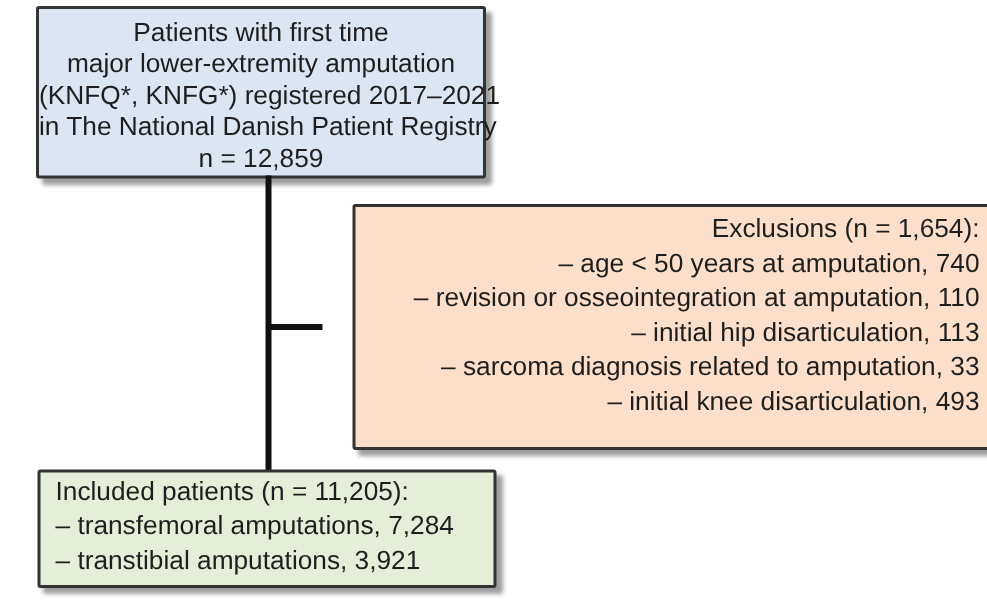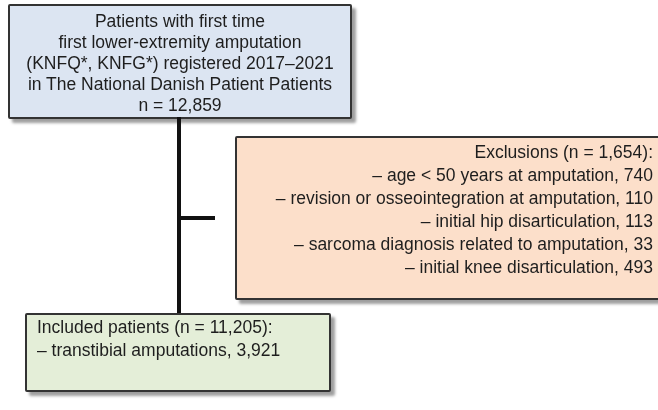--- a/index.html
+++ b/index.html
@@ -18,23 +18,23 @@
   }
   .flow-box {
     position: absolute;
     box-sizing: border-box;
     border: 2px solid #333333;
     border-radius: 2px;
     box-shadow: 4px 4px 3px rgba(0,0,0,0.38);
     font-size: 17.5px;
   }
   .box-population {
-    left: 8px;
+    left: 24px;
     top: 4px;
-    width: 344px;
+    width: 300px;
     height: 115px;
     background: #dce5f2;
     text-align: center;
     line-height: 21px;
     padding-top: 5px;
   }
   .box-exclusions {
     left: 215px;
     top: 136px;
     width: 428px;
@@ -75,36 +75,37 @@
     white-space: nowrap;
   }
 </style>
 </head>
 <body>
 
 <div class="canvas">
 
   <div class="flow-box box-population">
     <div class="txt">Patients with first time</div>
-    <div class="txt">first lower-extremity amputation</div>
+    <div class="txt">major lower-extremity amputation</div>
     <div class="txt">(KNFQ*, KNFG*) registered 2017–2021</div>
-    <div class="txt">in The National Danish Patient Patients</div>
+    <div class="txt">in The National Danish Patient Registry</div>
     <div class="txt">n = 12,859</div>
   </div>
 
   <div class="line line-vertical"></div>
   <div class="line line-horizontal"></div>
 
   <div class="flow-box box-exclusions">
     <div class="txt">Exclusions (n = 1,654):</div>
     <div class="txt">– age &lt; 50 years at amputation, 740</div>
     <div class="txt">– revision or osseointegration at amputation, 110</div>
     <div class="txt">– initial hip disarticulation, 113</div>
     <div class="txt">– sarcoma diagnosis related to amputation, 33</div>
     <div class="txt">– initial knee disarticulation, 493</div>
   </div>
 
   <div class="flow-box box-included">
     <div class="txt">Included patients (n = 11,205):</div>
+    <div class="txt">– transfemoral amputations, 7,284</div>
     <div class="txt">– transtibial amputations, 3,921</div>
   </div>
 
 </div>
 
 </body></html>

